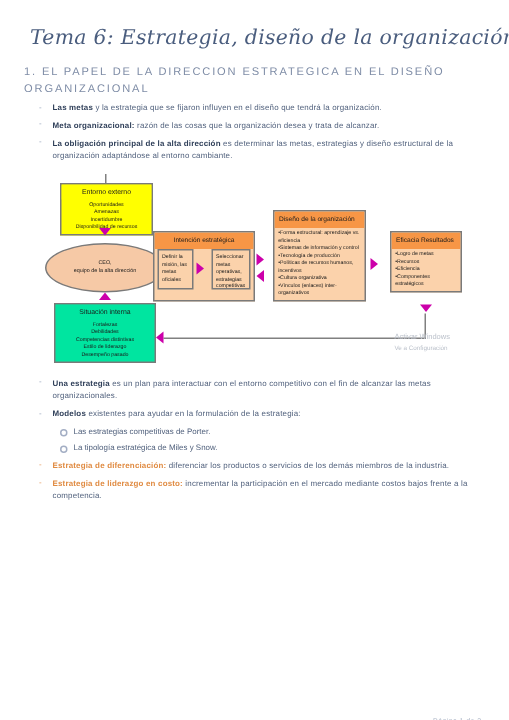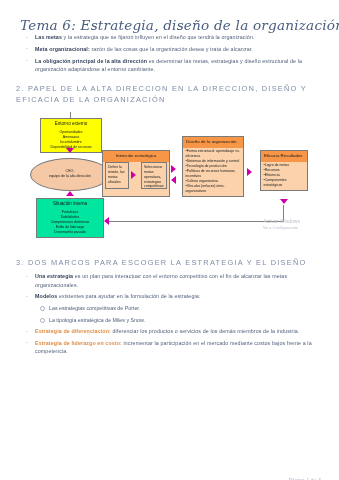--- a/index.html
+++ b/index.html
@@ -227,27 +227,27 @@
     letter-spacing: 0.3px;
   }
 </style>
 </head>
 <body>
 
 <div class="page">
 
   <div class="doc-title">Tema 6: Estrategia, diseño de la organización y eficacia</div>
 
+  <div class="sec-head">1. EL PAPEL DE LA DIRECCION ESTRATEGICA EN EL DISEÑO ORGANIZACIONAL</div>
   <ul class="bl">
     <li><b>Las metas</b><span> y la estrategia que se fijaron influyen en el diseño que tendrá la organización.</span></li>
     <li><b>Meta organizacional:</b><span> razón de las cosas que la organización desea y trata de alcanzar.</span></li>
     <li><b>La obligación principal de la alta dirección</b><span> es determinar las metas, estrategias y diseño estructural de la organización adaptándose al entorno cambiante.</span></li>
   </ul>
 
-  <div class="sec-head wrap">2. PAPEL DE LA ALTA DIRECCION EN LA DIRECCION, DISEÑO Y EFICACIA DE LA ORGANIZACIÓN</div>
 
   <div class="diagram">
 
     <div class="line" style="left:54px; top:2px; width:0.7px; height:7px;"></div>
     <div class="dg-box box-ext">
       <div class="dg-title">Entorno externo</div>
       <div class="dg-body center" style="white-space:pre-line;">Oportunidades
 Amenazas
 Incertidumbre
 Disponibilidad de recursos</div>
@@ -303,21 +303,20 @@
     <div class="line" style="left:267px; top:95px; width:0.7px; height:17px;"></div>
     <div class="line" style="left:93px; top:111px; width:175px; height:0.7px;"></div>
     <div class="arrow left" style="left:88px; top:107px;"></div>
 
     <div class="watermark">
       <div>Activar Windows</div>
       <div class="w2">Ve a Configuración</div>
     </div>
   </div>
 
-  <div class="sec-head">3. DOS MARCOS PARA ESCOGER LA ESTRATEGIA Y EL DISEÑO</div>
   <ul class="bl">
     <li><b>Una estrategia</b><span> es un plan para interactuar con el entorno competitivo con el fin de alcanzar las metas organizacionales.</span></li>
     <li><b>Modelos</b><span> existentes para ayudar en la formulación de la estrategia:</span></li>
   </ul>
   <ul class="sub">
     <li>Las estrategias competitivas de Porter.</li>
     <li>La tipología estratégica de Miles y Snow.</li>
   </ul>
 
   <ul class="bl orange">

